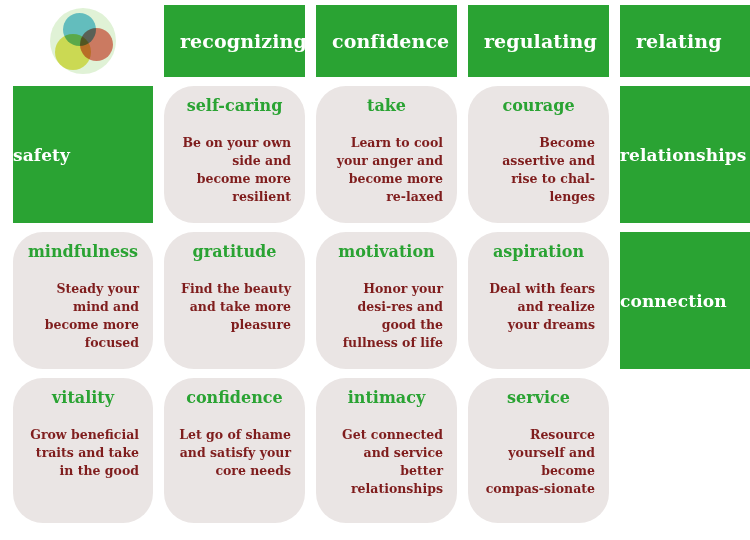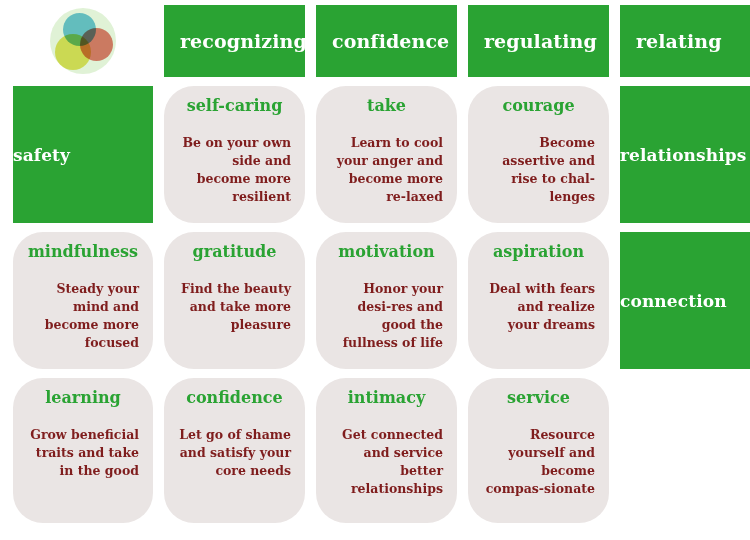--- a/index.html
+++ b/index.html
@@ -183,21 +183,21 @@
     </div>
     <div class="cell">
       <div class="title">aspiration</div>
       <div class="desc">Deal with fears and realize your dreams</div>
     </div>
 
     <div class="green row-head">
       <span>connection</span>
     </div>
     <div class="cell">
-      <div class="title">learning</div>
+      <div class="title">vitality</div>
       <div class="desc">Grow beneficial traits and take in the good</div>
     </div>
     <div class="cell">
       <div class="title">confidence</div>
       <div class="desc">Let go of shame and satisfy your core needs</div>
     </div>
     <div class="cell">
       <div class="title">intimacy</div>
       <div class="desc">Get connected and service better relationships</div>
     </div>

